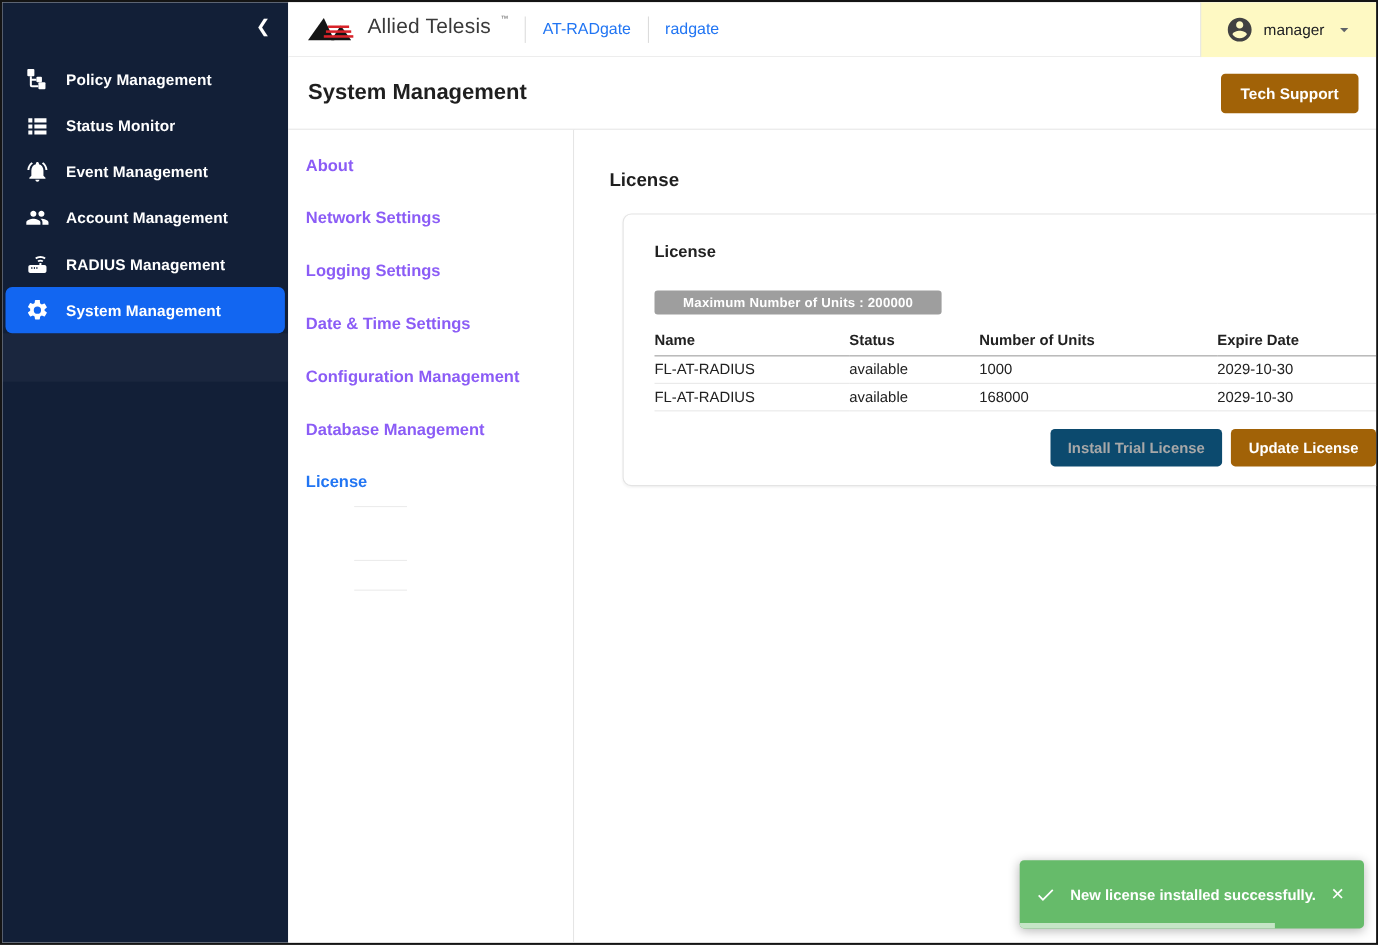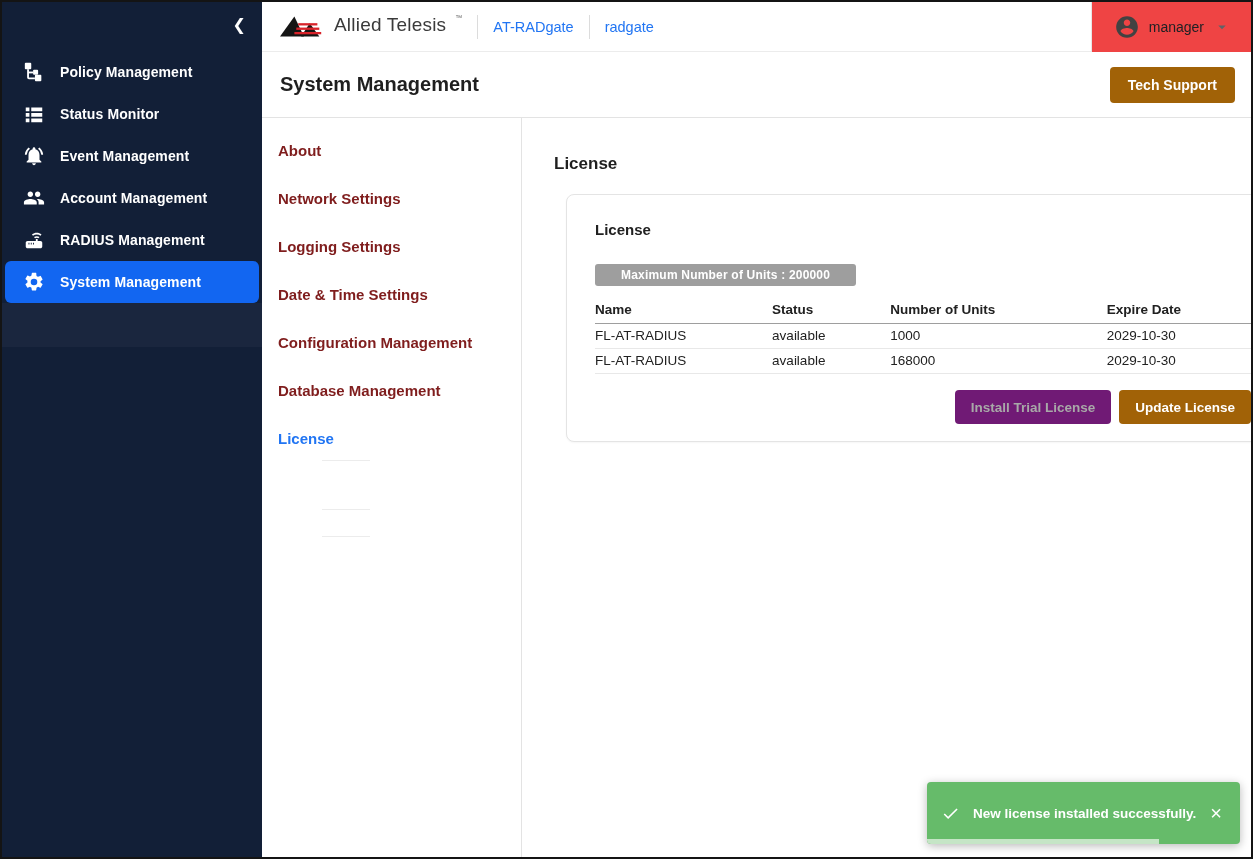--- a/index.html
+++ b/index.html
@@ -40,21 +40,21 @@
     border-bottom:1px solid #ececec; display:flex; align-items:center; padding-left:18px;
   }
   .logo { display:flex; align-items:flex-start; gap:8px; }
   .logo svg { width:46px; height:26px; }
   .logo-text { font-size:19px; color:#3a3a3a; letter-spacing:.2px; }
   .logo-tm { font-size:7px; color:#6a6a6a; vertical-align:top; margin-left:1px; }
   .crumb-sep { width:1px; height:24px; background:#dcdcdc; margin:0 15px; }
   .crumb-link { font-size:14.5px; font-weight:500; color:#2175f3; text-decoration:none; cursor:pointer; }
   .user-area {
     position:absolute; right:0; top:0; height:50px; border-left:1px solid #e7e7e7;
-    display:flex; align-items:center; padding:0 20px 0 22px; gap:9px; cursor:pointer; background:#ef4444;
+    display:flex; align-items:center; padding:0 20px 0 22px; gap:9px; cursor:pointer; background:#fef9c3;
   }
   .user-area svg.avatar { width:26px; height:26px; fill:#424242; }
   .user-name { font-size:14px; color:#202124; }
   .user-area svg.chev { width:18px; height:18px; fill:#5f6368; }
 
   
   .titlebar {
     position:absolute; left:260px; right:0; top:50px; height:66px; background:#fff;
     border-bottom:1px solid #e3e3e3; display:flex; align-items:center;
     padding:0 16px 0 18px; justify-content:space-between;
@@ -67,21 +67,21 @@
   .btn-primary { background:#a16207; color:#fff; }
   .tech-support { height:36px; padding:0 18px; font-size:14px; }
 
   
   .subnav {
     position:absolute; left:260px; top:116px; width:260px; bottom:0;
     background:#fff; border-right:1px solid #e3e3e3; padding-top:8px;
   }
   .subnav-item {
     height:48px; display:flex; align-items:center; padding-left:16px;
-    font-size:15px; font-weight:bold; color:#7f1d1d; cursor:pointer;
+    font-size:15px; font-weight:bold; color:#8b5cf6; cursor:pointer;
   }
   .subnav-item.active { color:#2175f3; }
   .skeleton-line { position:absolute; left:60px; width:48px; height:1px; background:#ececec; }
 
   
   .main {
     position:absolute; left:520px; top:116px; right:0; bottom:0; background:#fff;
     padding-left:32px;
   }
   .section-heading { margin-top:36px; font-size:17px; font-weight:bold; color:#1f1f1f; }
@@ -100,21 +100,21 @@
   }
   table.lic { width:100%; border-collapse:collapse; table-layout:fixed; margin-top:13px; }
   table.lic th {
     text-align:left; font-size:13.5px; font-weight:bold; color:#212121;
     padding:3px 0 6px 0; border-bottom:1px solid #9e9e9e;margin-top:41px;
   }
   table.lic td {
     font-size:13.5px; color:#212121; padding:4px 0 5px 0; border-bottom:1px solid #e8e8e8;
   }
   .btn-row { display:flex; justify-content:flex-end; gap:8px; margin-top:16px; }
-  .btn-disabled { background:#701a75; color:#a8a8a8; cursor:default; }
+  .btn-disabled { background:#0c4a6e; color:#a8a8a8; cursor:default; }
   .card-btn { height:34px; padding:0 16px; font-size:13.5px; }
 
   
   .toast {
     position:absolute; left:925px; top:780px; width:313px; height:62px;
     background:#66bb6a; border-radius:4px; box-shadow:0 2px 10px rgba(0,0,0,.28);
     display:flex; align-items:center; padding:0 14px 0 14px; z-index:50; overflow:hidden;
   }
   .toast svg.check { width:19px; height:19px; fill:#fff; flex:0 0 auto; }
   .toast-msg { color:#fff; font-size:13.5px; font-weight:bold; margin-left:13px; flex:1; }

